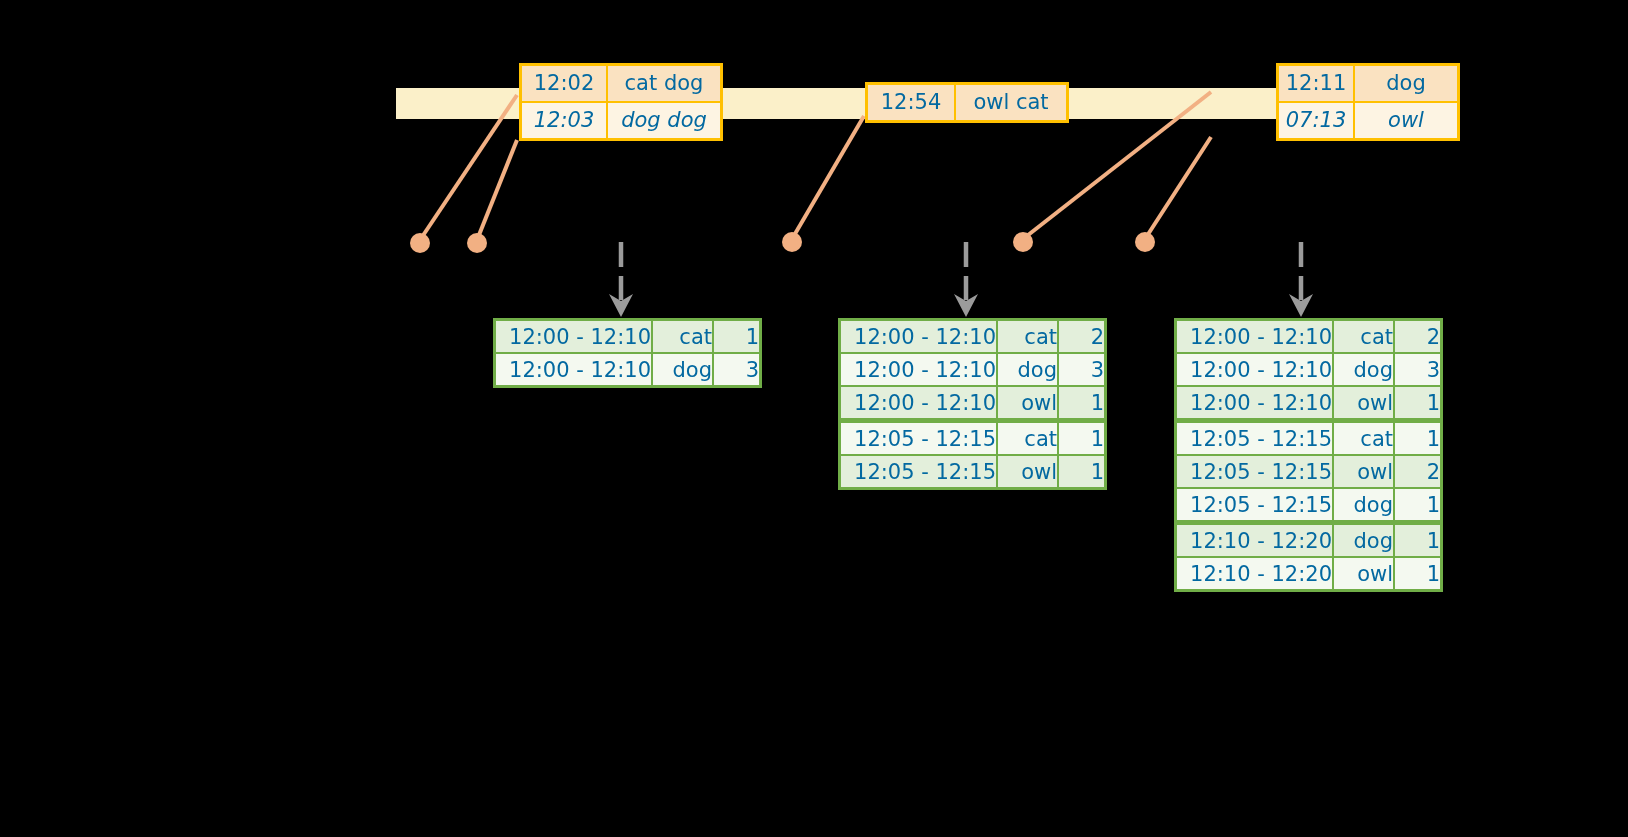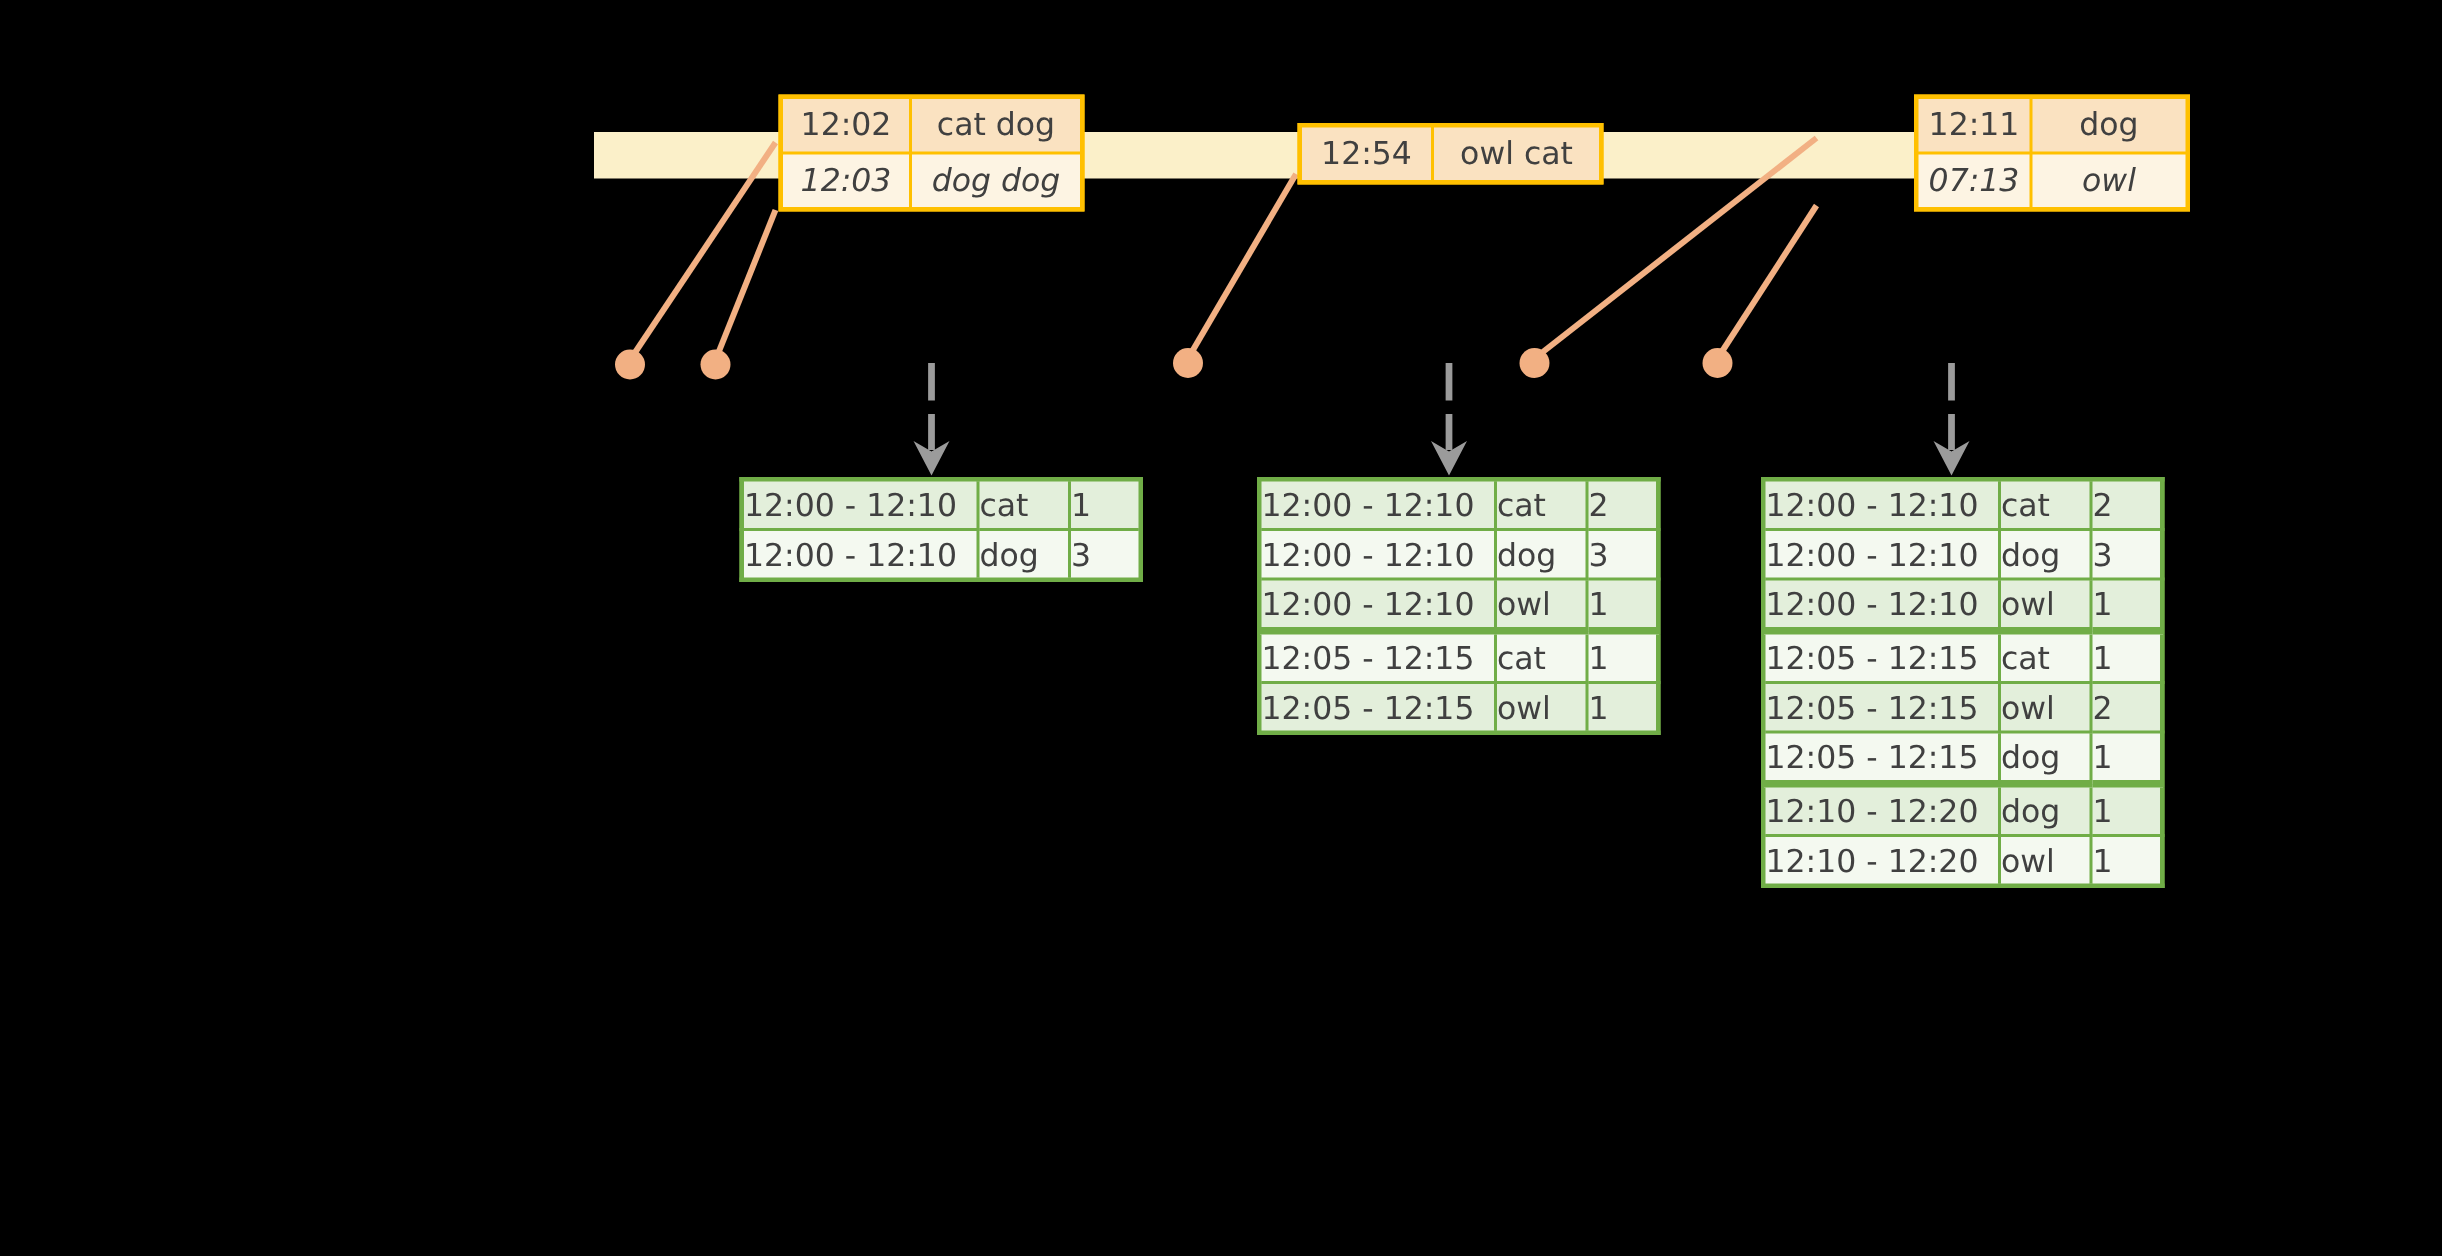--- a/index.html
+++ b/index.html
@@ -1,39 +1,39 @@
 <!DOCTYPE html>
 <html><head>
 <meta charset="utf-8">
 <style>
   html,body{margin:0;padding:0;background:#000;}
   .canvas{
     position:relative;width:1628px;height:837px;background:#000;overflow:hidden;
-    font-family:"DejaVu Sans","Liberation Sans",sans-serif;color:#404040;
+    font-family:"DejaVu Sans","Liberation Sans",sans-serif;color:#0369a1;
   }
   
   .band{position:absolute;left:396px;top:88px;width:1028px;height:31px;background:#FBF0C9;}
   .band-head{
     position:absolute;left:1424px;top:76px;width:0;height:0;
     border-left:36px solid #FBF0C9;border-top:28px solid transparent;border-bottom:28px solid transparent;
   }
   
   .overlay{position:absolute;left:0;top:0;pointer-events:none;}
   
   .event-box{
     position:absolute;display:grid;gap:2px;background:#FFC000;border:3px solid #FFC000;
     font-size:21px;line-height:35px;text-align:center;white-space:nowrap;
   }
   .event-box .cell{height:35px;overflow:hidden;}
   .peach{background:#FAE2C1;}
   .cream{background:#FDF4E3;font-style:italic;}
   
   .rtable{
     position:absolute;border-collapse:collapse;background:#70AD47;
-    font-size:21px;text-align:left;white-space:nowrap;
+    font-size:21px;text-align:right;white-space:nowrap;
   }
   .rtable td{border:2px solid #70AD47;height:31px;padding:0;}
   .rtable td.w{width:155px;}
   .rtable td.a{width:59px;margin-left:32px;}
   .rtable td.c{width:45px;}
   .rtable{border:3px solid #70AD47;}
   .rtable tr.sep td{border-top-width:5px;}
   .lg td{background:#E3EFDB;}
   .wg td{background:#F4F9F0;}
 </style>

